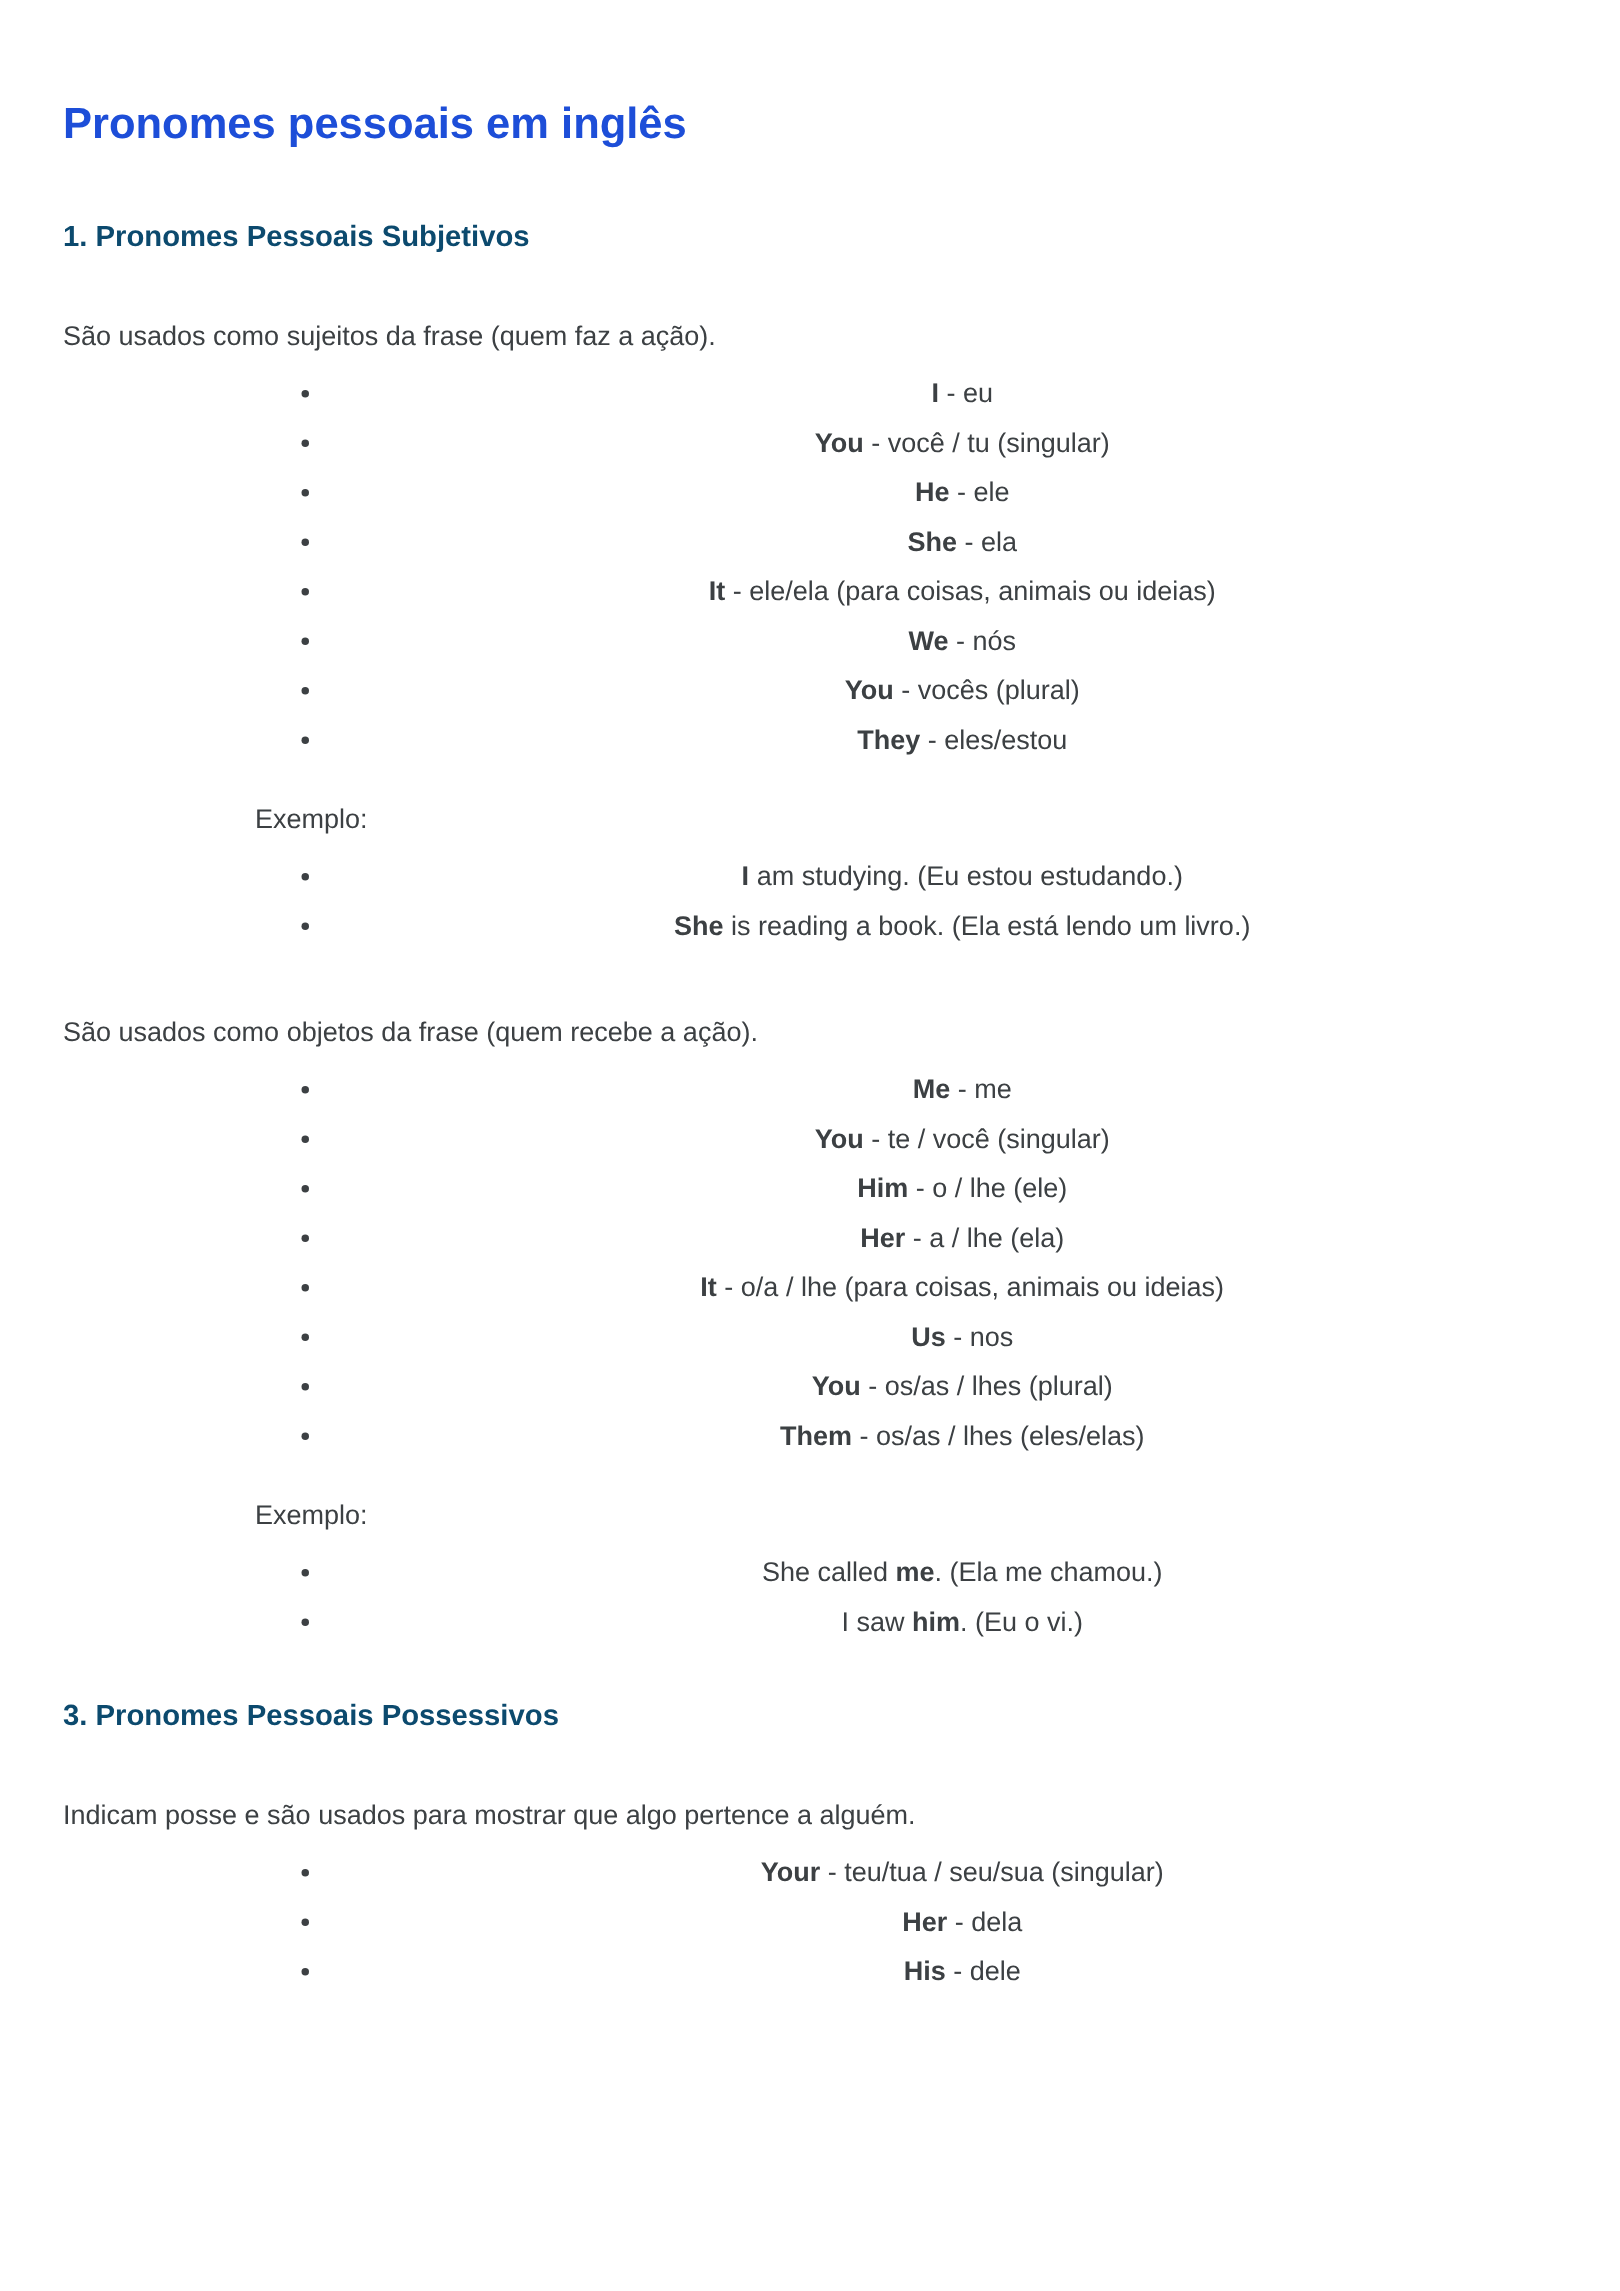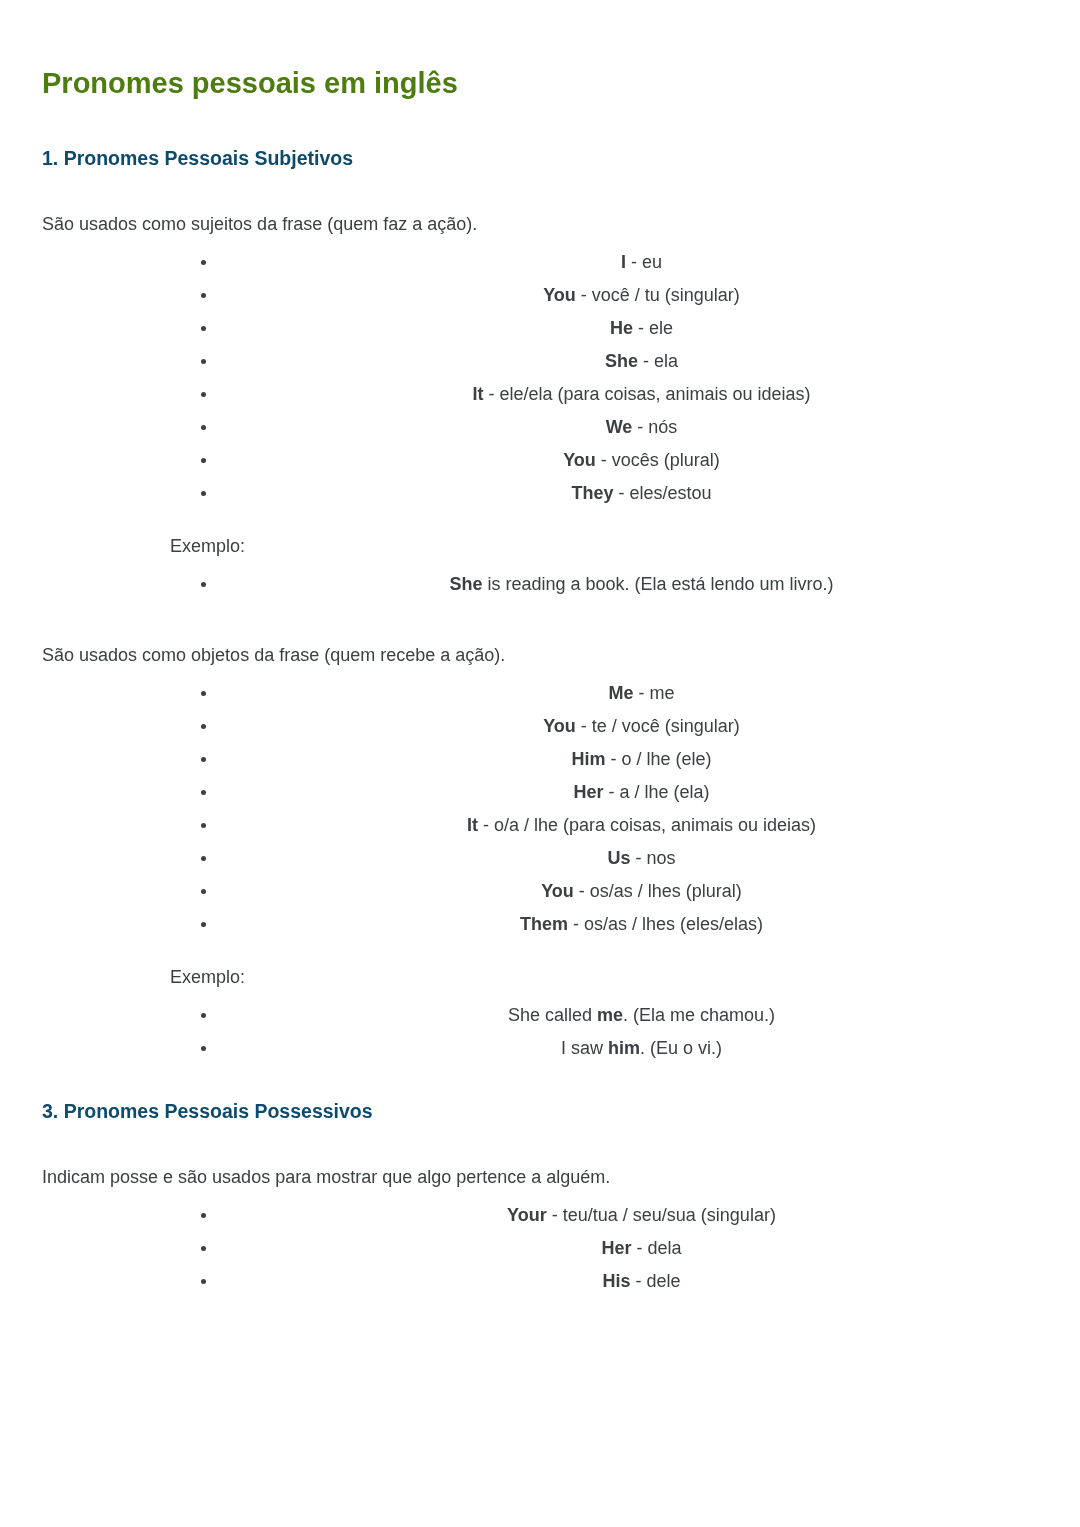--- a/index.html
+++ b/index.html
@@ -12,21 +12,21 @@
     font-family: "Liberation Sans", sans-serif;
     font-size: 18px;
     line-height: 24px;
     color: #3c4043;
   }
   .title {
     margin: 0;
     font-size: 29px;
     line-height: 38px;
     font-weight: 700;
-    color: #4d7c0f;
+    color: #1d4ed8;
   }
   .sec-heading {
     margin: 36px 0 0 0;
     font-size: 19.5px;
     line-height: 24px;
     font-weight: 700;
     color: #0c4a6e;
   }
   .sec-heading.first { margin-top: 44px; }
   .sec-heading.last  { margin-top: 34px; }
@@ -73,20 +73,21 @@
     <li><span class="dot"></span><span class="b">You</span><span> - você / tu (singular)</span></li>
     <li><span class="dot"></span><span class="b">He</span><span> - ele</span></li>
     <li><span class="dot"></span><span class="b">She</span><span> - ela</span></li>
     <li><span class="dot"></span><span class="b">It</span><span> - ele/ela (para coisas, animais ou ideias)</span></li>
     <li><span class="dot"></span><span class="b">We</span><span> - nós</span></li>
     <li><span class="dot"></span><span class="b">You</span><span> - vocês (plural)</span></li>
     <li><span class="dot"></span><span class="b">They</span><span> - eles/estou</span></li>
   </ul>
   <p class="example-label">Exemplo:</p>
   <ul class="bullets examples">
+    <li><span class="dot"></span><span></span><span class="b">I</span><span> am studying. (Eu estou estudando.)</span></li>
     <li><span class="dot"></span><span></span><span class="b">She</span><span> is reading a book. (Ela está lendo um livro.)</span></li>
   </ul>
 
   <p class="intro">São usados como objetos da frase (quem recebe a ação).</p>
   <ul class="bullets">
     <li><span class="dot"></span><span class="b">Me</span><span> - me</span></li>
     <li><span class="dot"></span><span class="b">You</span><span> - te / você (singular)</span></li>
     <li><span class="dot"></span><span class="b">Him</span><span> - o / lhe (ele)</span></li>
     <li><span class="dot"></span><span class="b">Her</span><span> - a / lhe (ela)</span></li>
     <li><span class="dot"></span><span class="b">It</span><span> - o/a / lhe (para coisas, animais ou ideias)</span></li>

